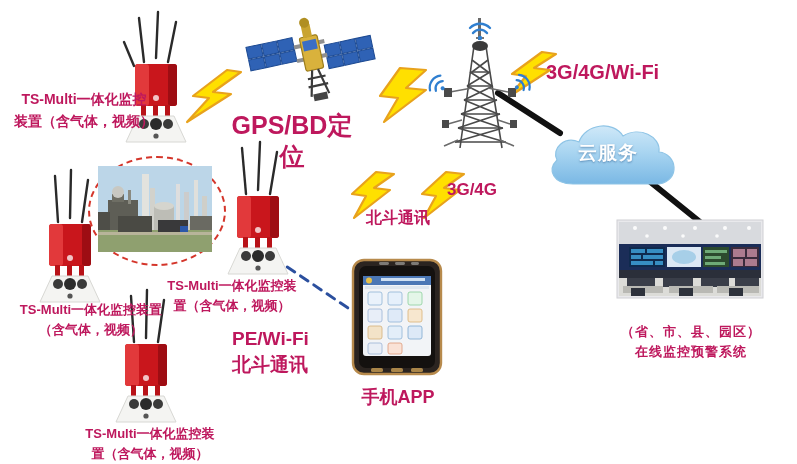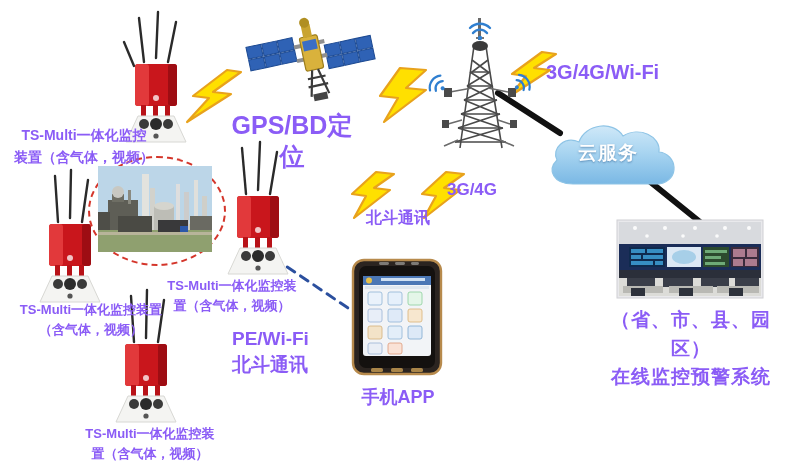--- a/index.html
+++ b/index.html
@@ -1,20 +1,20 @@
 <!DOCTYPE html>
 <html><head>
 <meta charset="utf-8">
 <style>
   html,body{margin:0;padding:0;background:#ffffff;}
   body{width:797px;height:464px;position:relative;overflow:hidden;
        font-family:"Liberation Sans","DejaVu Sans",sans-serif;}
   #stage{position:absolute;left:0;top:0;width:797px;height:464px;}
   .abs{position:absolute;}
-  .lbl{position:absolute;color:#8b5cf6;font-weight:bold;line-height:1.25;
+  .lbl{position:absolute;color:#be185d;font-weight:bold;line-height:1.25;
        white-space:pre-line;text-align:center;letter-spacing:0px;}
   svg{display:block;overflow:visible;}
   .cloudtext{position:absolute;color:#ffffff;font-weight:bold;font-size:19px;
        text-shadow:0 1px 2px rgba(40,90,140,.55);letter-spacing:1px;}
 </style>
 </head>
 <body>
 
 <div id="stage">
 
@@ -333,21 +333,21 @@
       <rect x="44" y="4" width="10" height="3" rx="1.4"></rect>
       <rect x="60" y="4" width="8" height="3" rx="1.4"></rect>
     </g>
     <g fill="#a98549">
       <rect x="20" y="110" width="12" height="4" rx="1.6"></rect>
       <rect x="40" y="110" width="12" height="4" rx="1.6"></rect>
       <rect x="60" y="110" width="12" height="4" rx="1.6"></rect>
     </g>
   </svg>
 
-  <div class="lbl" style="left:4px;top:88px;width:160px;font-size:14px;line-height:1.6;margin-top:36px;">TS-Multi一体化监控
+  <div class="lbl" style="left:4px;top:88px;width:160px;font-size:14px;line-height:1.6;">TS-Multi一体化监控
 装置（含气体，视频）</div>
 
   <div class="lbl" style="left:2px;top:292px;width:178px;font-size:13px;line-height:1.55;margin-top:8px;">TS-Multi一体化监控装置
 （含气体，视频）</div>
 
   <div class="lbl" style="left:158px;top:276px;width:148px;font-size:13px;line-height:1.55;">TS-Multi一体化监控装
 置（含气体，视频）</div>
 
   <div class="lbl" style="left:72px;top:424px;width:156px;font-size:13px;line-height:1.55;">TS-Multi一体化监控装
 置（含气体，视频）</div>
@@ -358,16 +358,16 @@
 
   <div class="lbl" style="left:432px;top:179px;width:80px;font-size:17px;">3G/4G</div>
 
   <div class="lbl" style="left:546px;top:60px;width:160px;font-size:20px;text-align:left;">3G/4G/Wi-Fi</div>
 
   <div class="lbl" style="left:232px;top:326px;width:130px;font-size:19px;line-height:1.35;text-align:left;">PE/Wi-Fi
 北斗通讯</div>
 
   <div class="lbl" style="left:348px;top:386px;width:100px;font-size:18px;">手机APP</div>
 
-  <div class="lbl" style="left:596px;top:306px;width:190px;font-size:19px;line-height:1.5;letter-spacing:1px;">（省、市、县、园区）
+  <div class="lbl" style="left:596px;top:322px;width:190px;font-size:13px;line-height:1.5;letter-spacing:1px;">（省、市、县、园区）
 在线监控预警系统</div>
 
 </div>
 
 </body></html>

